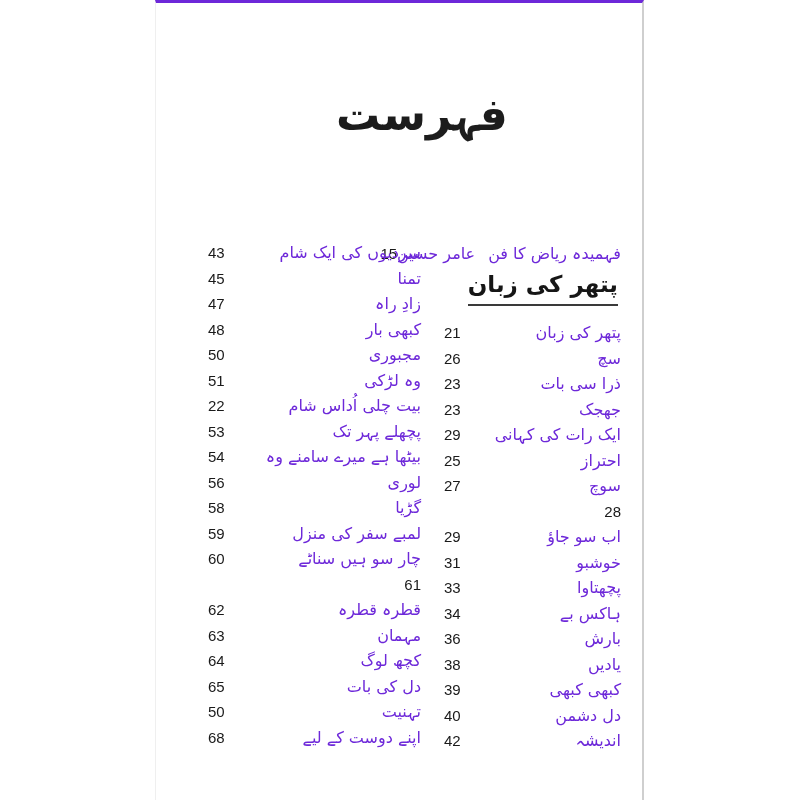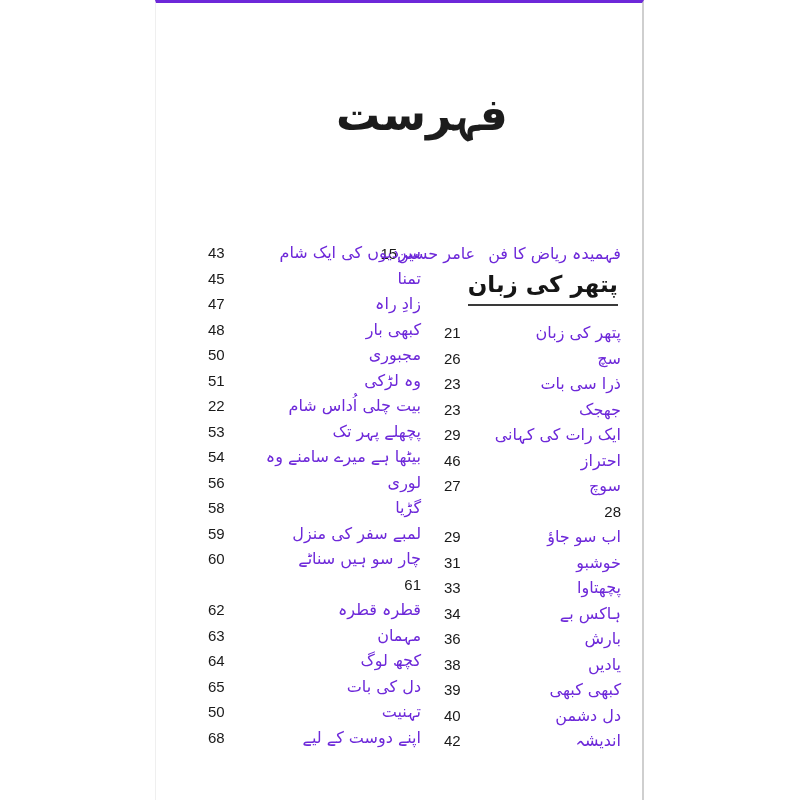--- a/index.html
+++ b/index.html
@@ -156,21 +156,21 @@
           <div class="row">
             <span class="t">جھجک</span>
             <span class="num">23</span>
           </div>
           <div class="row">
             <span class="t">ایک رات کی کہانی</span>
             <span class="num">29</span>
           </div>
           <div class="row">
             <span class="t">احتراز</span>
-            <span class="num">46</span>
+            <span class="num">25</span>
           </div>
           <div class="row">
             <span class="t">سوچ</span>
             <span class="num">27</span>
           </div>
           <div class="row">
             <span class="num">28</span>
           </div>
           <div class="row">
             <span class="t">اب سو جاؤ</span>

